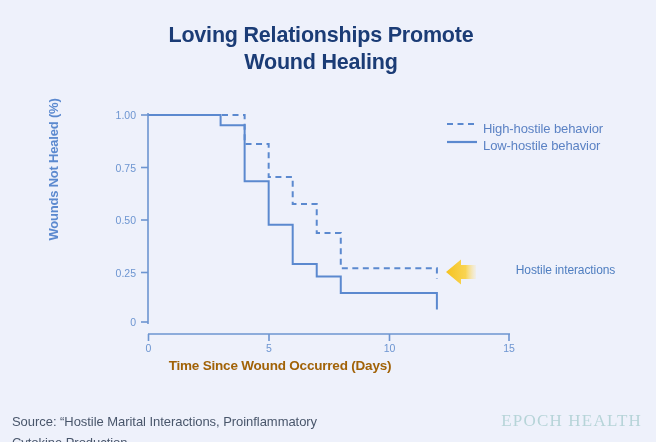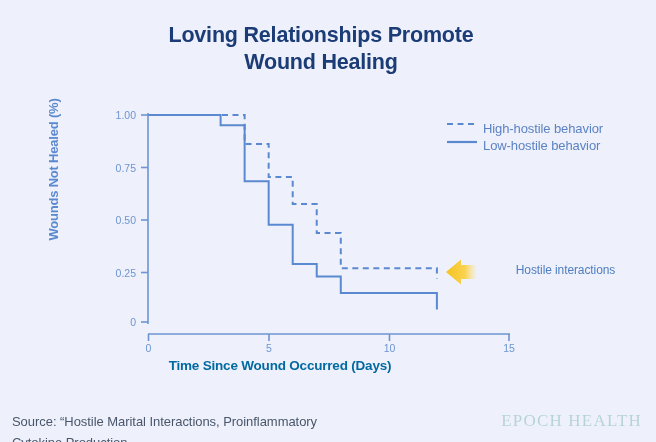--- a/index.html
+++ b/index.html
@@ -70,21 +70,21 @@
     letter-spacing: -0.2px;
   }
   #axis-label-x {
     position: absolute;
     top: 358px;
     left: 110px;
     width: 340px;
     text-align: center;
     font-size: 13.5px;
     font-weight: bold;
-    color: #0369a1;
+    color: #a16207;
     letter-spacing: -0.2px;
   }
   #source-note {
     position: absolute;
     left: 12px;
     top: 411px;
     width: 330px;
     font-size: 13px;
     line-height: 1.62;
     color: #49566b;

